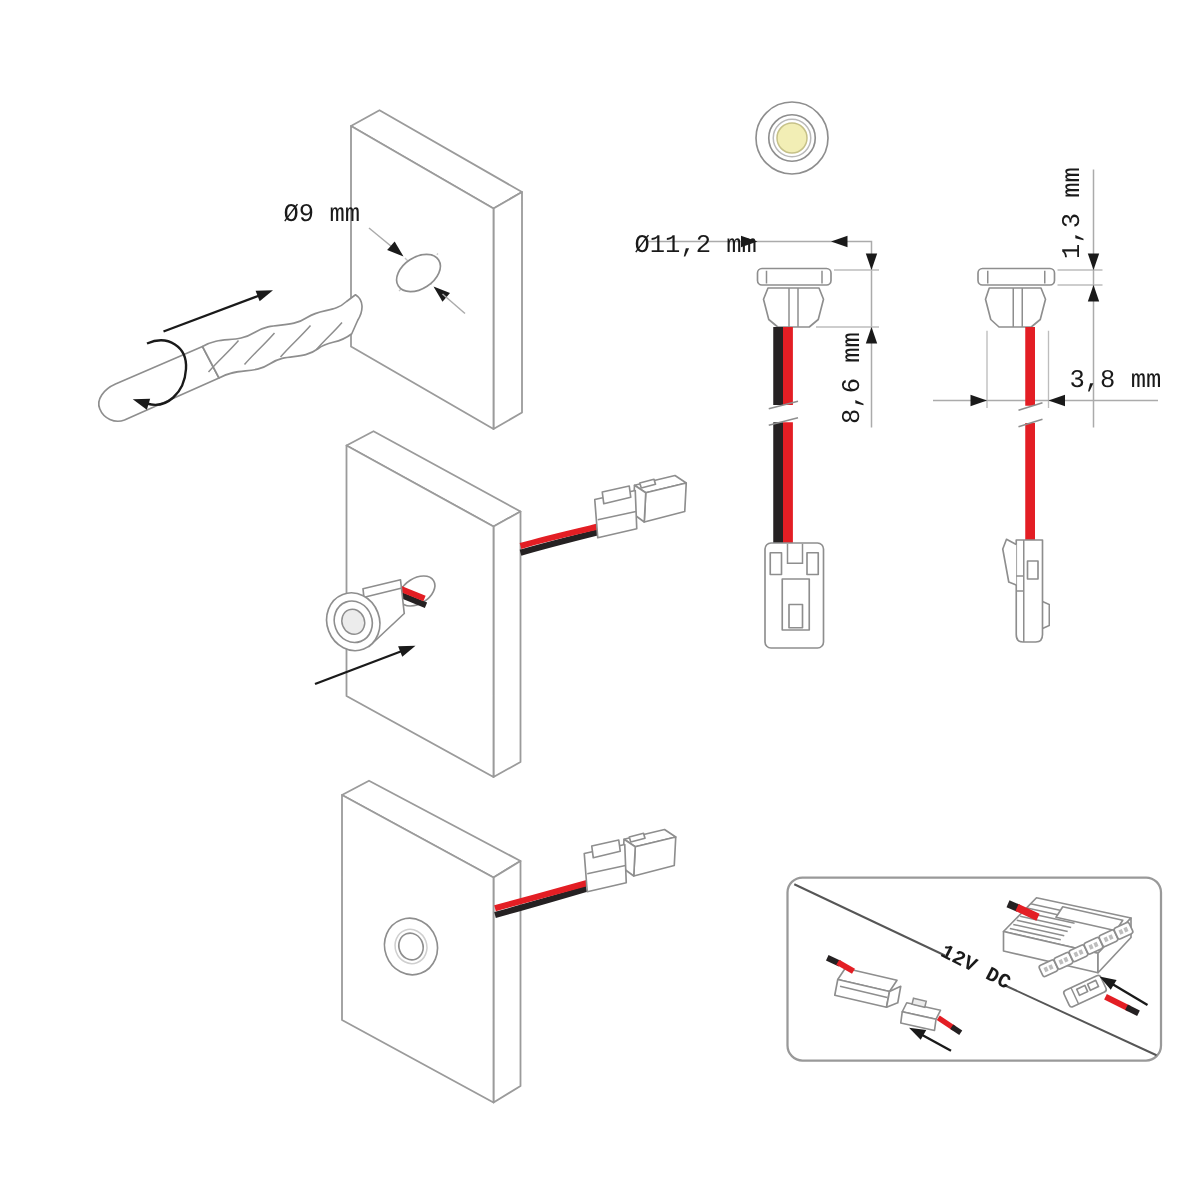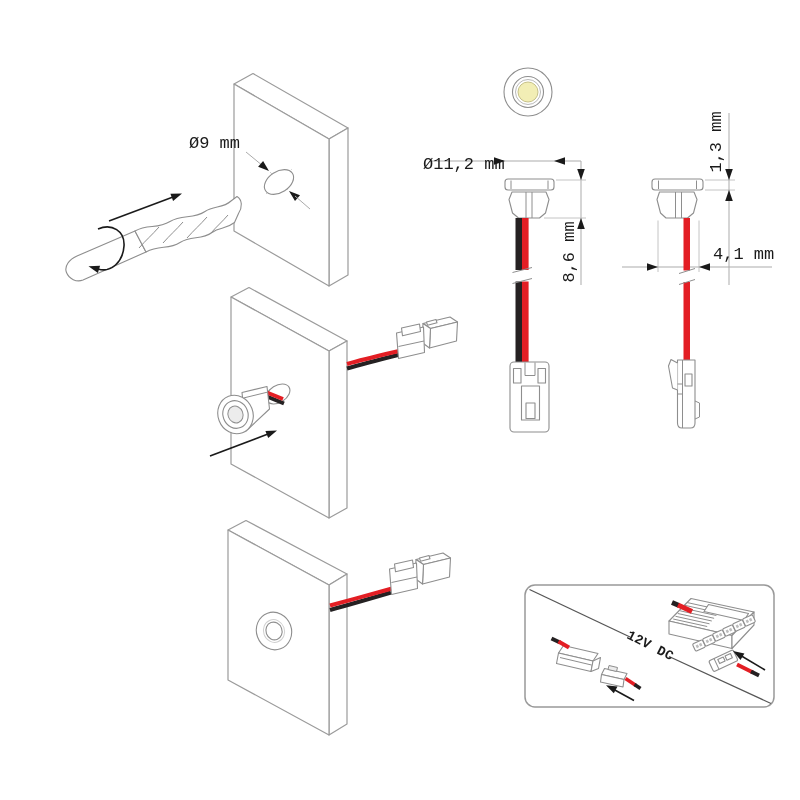--- a/index.html
+++ b/index.html
@@ -292,15 +292,15 @@
       <path class="arrow" d="M602,700.5 L581,689"></path>
       <path class="ah" d="M574,685.2 L585.5,686.6 L581.8,693.2 Z"></path>
     </g>
   </g>
 </svg>
 
   <div class="lbl" style="left:157px;top:134px;">Ø9 mm</div>
   <div class="lbl" style="left:391px;top:155px;">Ø11,2 mm</div>
   <div class="lbl lbl-rot" style="left:537px;top:252px;">8,6 mm</div>
   <div class="lbl lbl-rot" style="left:684px;top:142px;">1,3 mm</div>
-  <div class="lbl" style="left:681px;top:245px;">4,1 mm</div>
+  <div class="lbl" style="left:681px;top:245px;">3,8 mm</div>
   <div class="lbl lbl-power" style="left:618px;top:646px;">12V DC</div>
 </div>
 
 </body></html>

